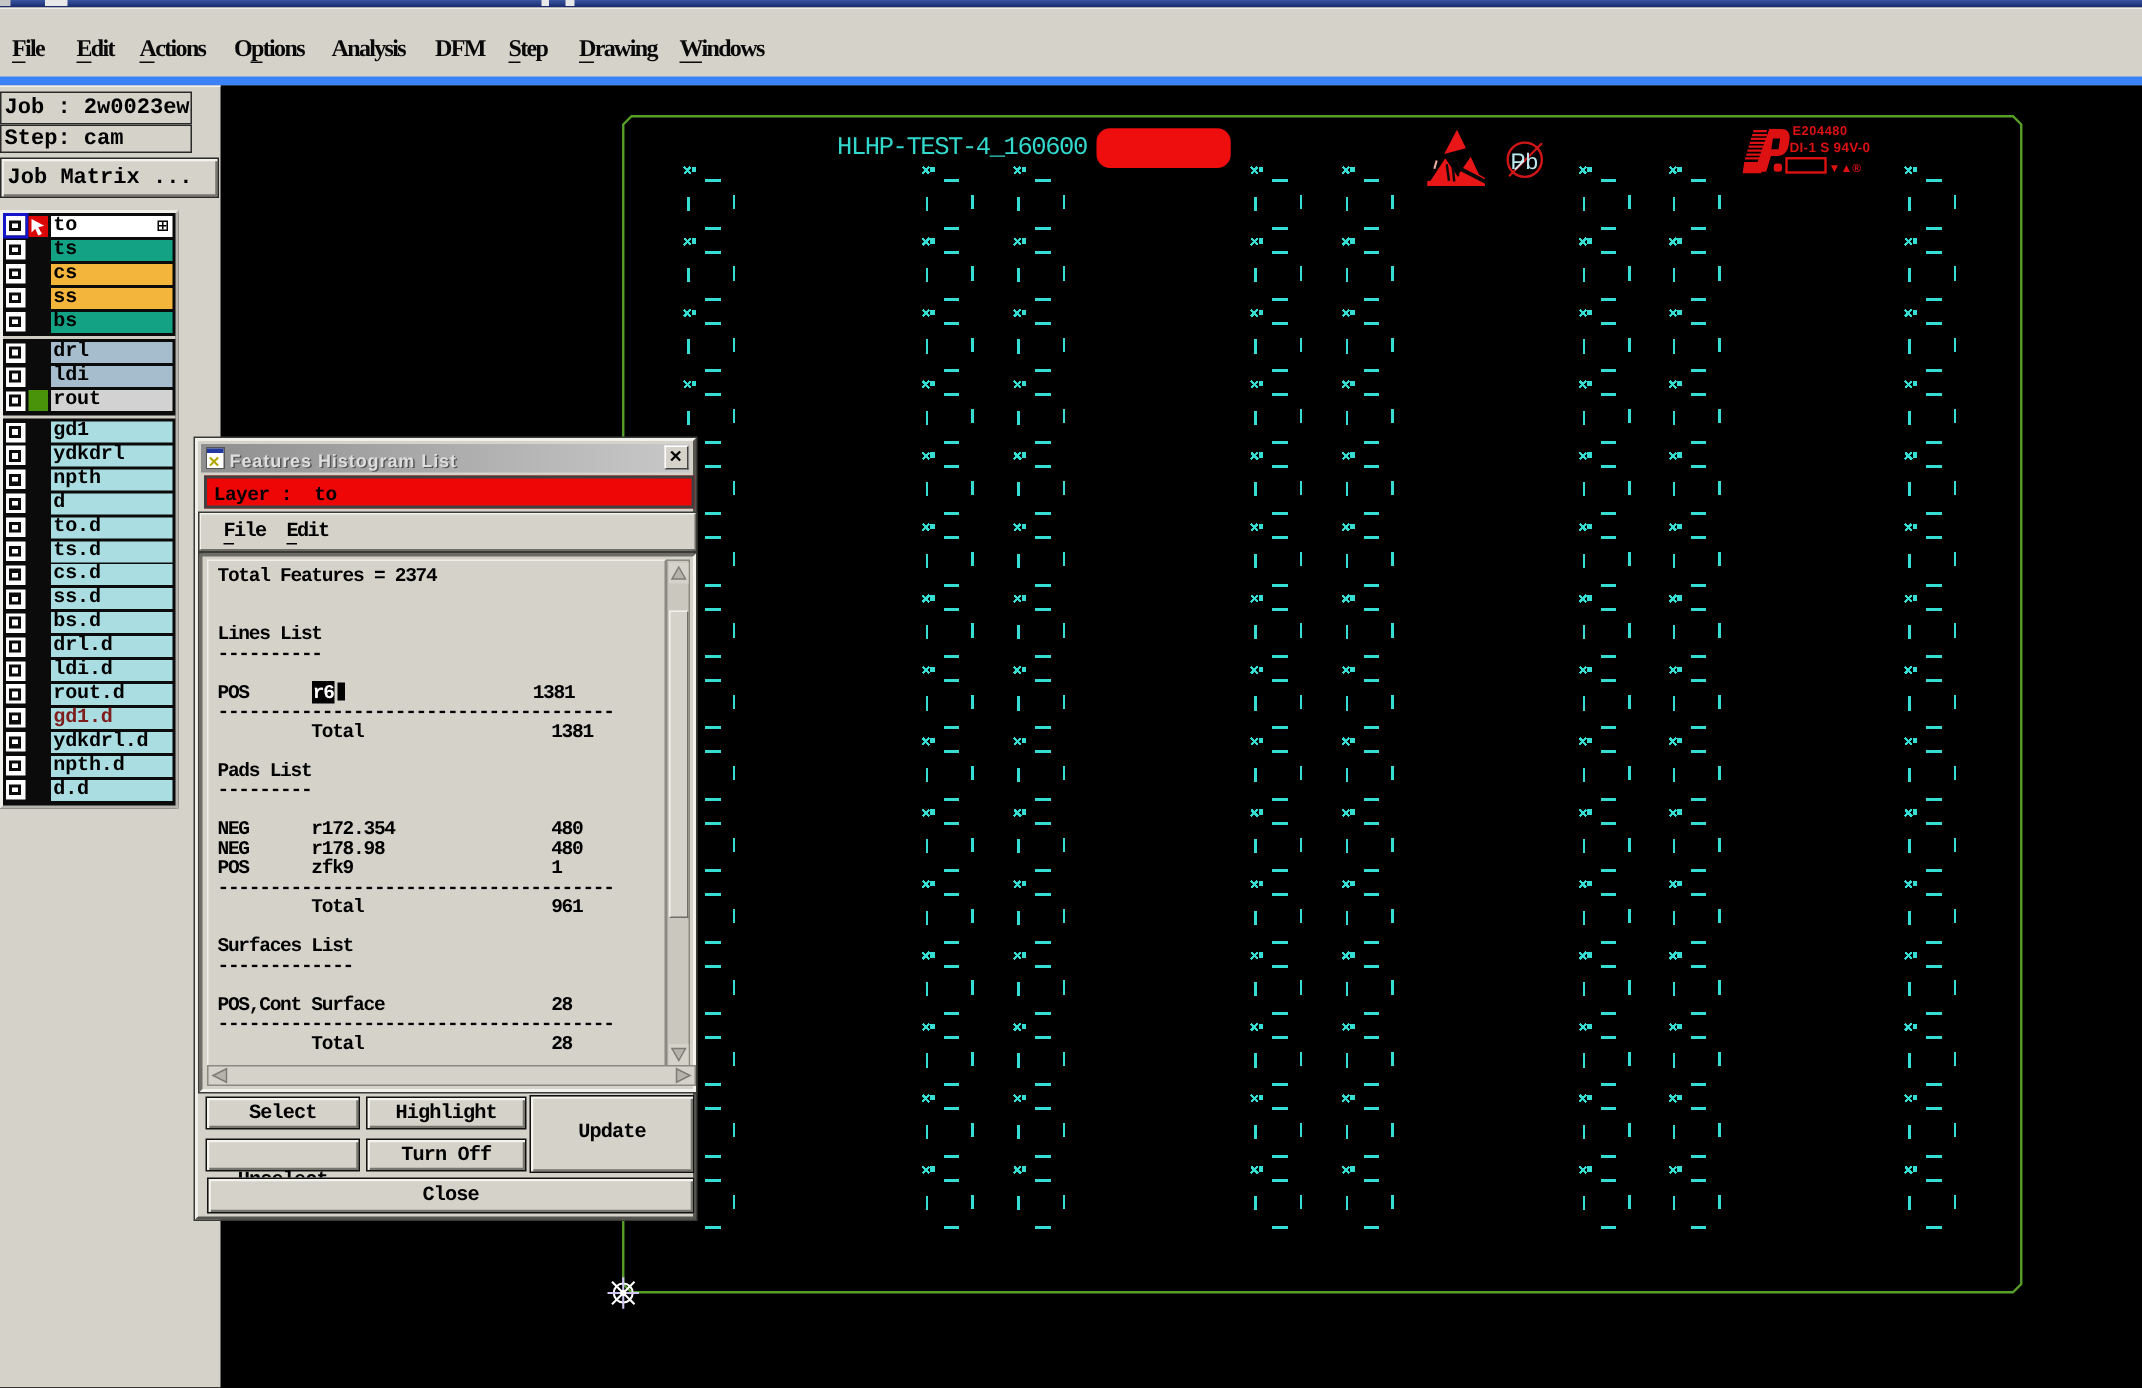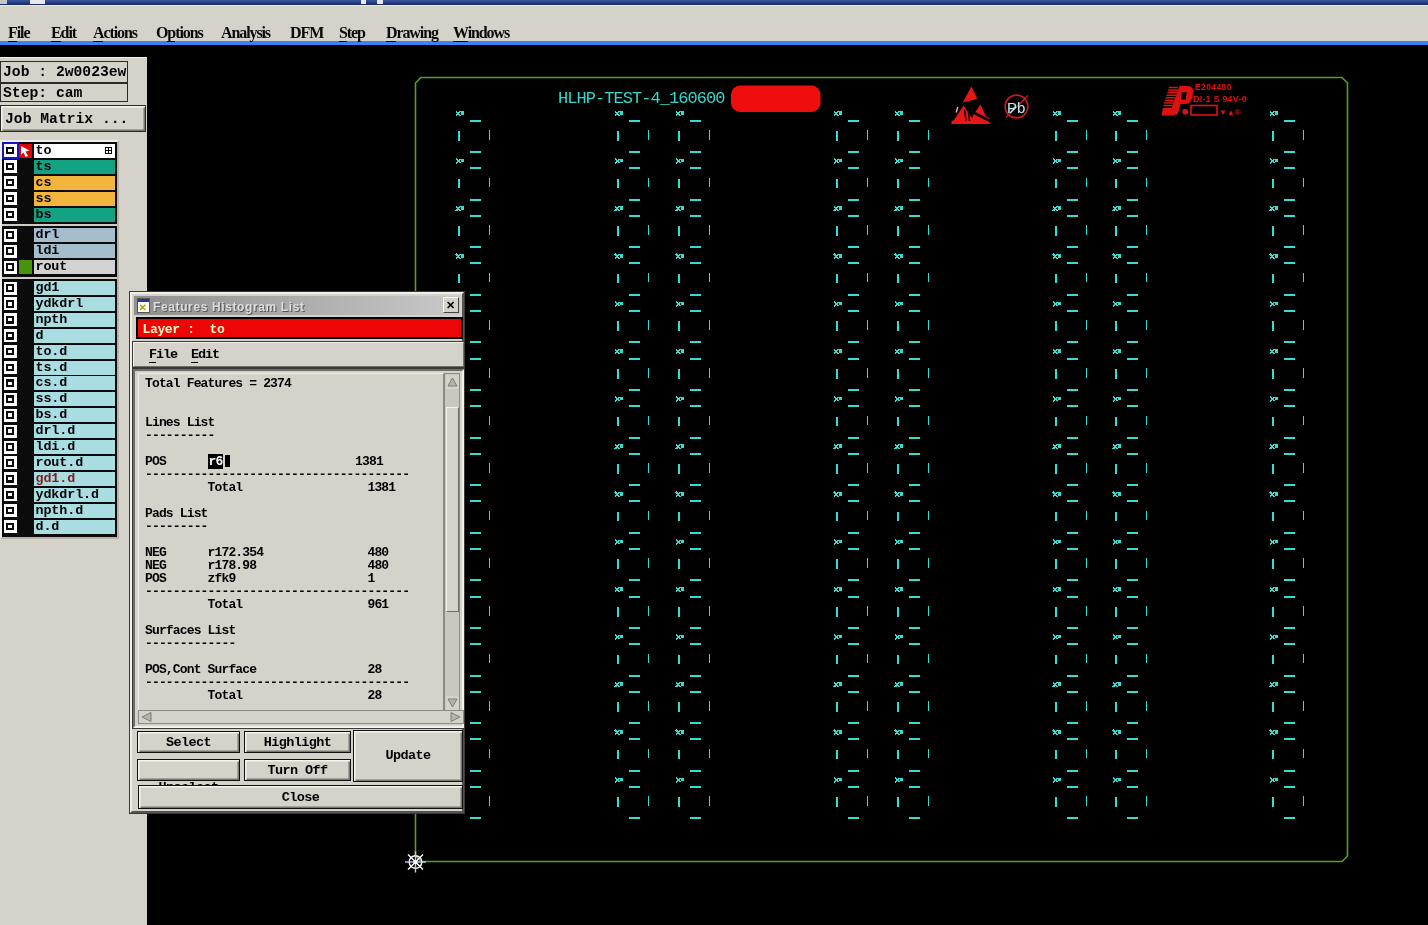--- a/index.html
+++ b/index.html
@@ -3,21 +3,21 @@
 <style>
 * { margin:0; padding:0; box-sizing:border-box; }
 html,body { width:1428px; height:925px; overflow:hidden; background:#000; font-family:"Liberation Sans", sans-serif; }
 #root { position:relative; width:1428px; height:925px; }
 
 
 #tstrip { position:absolute; left:0; top:0; width:1428px; height:5px; background:linear-gradient(180deg,#3a55a0,#16276b); }
 #tstrip .w { position:absolute; background:#e8e8e8; height:4px; top:0; }
 
 
-#menubar { position:absolute; left:0; top:5px; width:1428px; height:40px; background:#d5d2ca; border-top:1px solid #efefe9; border-bottom:4px solid #3b82f6; }
+#menubar { position:absolute; left:0; top:5px; width:1428px; height:52px; background:#d5d2ca; border-top:1px solid #efefe9; border-bottom:6px solid #3b82f6; }
 #menubar span.mi { position:absolute; top:18px; font-family:"Liberation Serif", serif; font-weight:bold; font-size:16px; letter-spacing:-1.1px; color:#090909; }
 #menubar u { text-decoration:none; border-bottom:1.6px solid #090909; padding-bottom:0px; }
 
 
 #lpanel { position:absolute; left:0; top:57px; width:147px; height:868px; background:#d5d2ca; border-top:1px solid #f2f2ec; }
 .jrow { position:absolute; left:0; width:128px; background:#d5d2ca; border:1.5px solid #2a2a2a; color:#000; font-family:"Liberation Mono",monospace; font-weight:bold; font-size:14.7px; letter-spacing:0; white-space:pre; overflow:hidden; }
 #jmat { position:absolute; left:0px; top:47px; width:146px; height:27px; background:#d5d2ca; border:1.5px solid #2a2a2a; box-shadow:inset 1.5px 1.5px 0 #f4f3ee, inset -1.5px -1.5px 0 #77766f; font-family:"Liberation Mono",monospace; font-weight:bold; font-size:14.7px; letter-spacing:0; color:#000; padding-top:5px; padding-left:4px; white-space:pre; }
 #llist { position:absolute; left:0; top:82px; width:119px; height:399px; background:#0b0b0b; border:2px solid #f0efe9; border-right-color:#b5b4ad; border-bottom-color:#b5b4ad; }
 .cb { position:absolute; left:3.5px; width:13px; height:13px; background:#fff; }
 .cb::after { content:""; position:absolute; left:2.6px; top:2.6px; width:7.8px; height:7.8px; background:#0b0b0b; }
@@ -31,21 +31,21 @@
 #ov { position:absolute; left:0; top:0; }
 
 
 #popup { position:absolute; left:130px; top:292px; width:334px; height:521px; background:#d5d2ca; border:2px solid #f0efe9; border-right-color:#55544f; border-bottom-color:#55544f; outline:1px solid #3a3a36; }
 #ptitle { position:absolute; left:2px; top:2px; right:2px; height:19px; background:linear-gradient(90deg,#8f8f8f,#c9c9c9); }
 #picon { position:absolute; left:3px; top:2px; width:13px; height:15px; background:#fff; border:1px solid #555; }
 #picon .b { position:absolute; left:0; top:0; right:0; height:3px; background:#2038a0; }
 #picon .x { position:absolute; left:0.5px; top:3px; font:bold 10px "Liberation Sans",sans-serif; color:#b0a800; }
 #ptxt { position:absolute; left:19px; top:3.5px; font:bold 12px "Liberation Sans",sans-serif; letter-spacing:0.62px; color:#dedede; text-shadow:1px 1px 0 #555; }
 #pclose { position:absolute; right:1.5px; top:0.5px; width:16px; height:16px; background:#d5d2ca; border:1px solid #fff; border-right-color:#444; border-bottom-color:#444; color:#000; font:bold 11px "Liberation Sans",sans-serif; text-align:center; line-height:15px; }
-#pred { position:absolute; left:4px; top:23px; width:327px; height:22px; background:#ee0606; border:2px solid #000000; color:#fef9c3; font-family:"Liberation Mono",monospace; font-weight:bold; font-size:13px; letter-spacing:-0.35px; padding:3px 0 0 4.5px; white-space:pre; }
+#pred { position:absolute; left:4px; top:23px; width:327px; height:22px; background:#ee0606; border:2px solid #404040; color:#000000; font-family:"Liberation Mono",monospace; font-weight:bold; font-size:13px; letter-spacing:-0.35px; padding:3px 0 0 4.5px; white-space:pre; }
 #pmenu { position:absolute; left:1px; top:48px; width:331px; height:25px; background:#d5d2ca; border:1.5px solid #f2f1eb; border-right-color:#6e6d67; border-bottom-color:#6e6d67; outline:1px solid #3a3a36; font-family:"Liberation Mono",monospace; font-weight:bold; font-size:13.5px; letter-spacing:-1.1px; color:#000; padding:4px 0 0 15px; }
 #pmenu u { text-decoration:none; border-bottom:1.5px solid #000; }
 #pcontent { position:absolute; left:1px; top:75px; width:331px; height:359px; background:#d5d2ca; border:2px solid #6e6d67; border-right-color:#f2f1eb; border-bottom-color:#f2f1eb; outline:1px solid #3a3a36; }
 #ptext { position:absolute; left:3px; top:2px; width:306px; height:338px; border:1.5px solid #efeee8; border-right-color:#8a8982; border-bottom-color:#8a8982; overflow:hidden; }
 #ptext pre { font-family:"Liberation Mono",monospace; font-weight:bold; font-size:13px; letter-spacing:-0.85px; line-height:13px; color:#000; margin:3px 0 0 6px; }
 #ptext .inv { background:#000; color:#fff; padding:0 1px; }
 #ptext .cur { display:inline-block; width:4.5px; height:12px; background:#000; margin-left:2px; vertical-align:-2px; }
 .vsb { position:absolute; right:2px; top:2px; width:16px; height:338px; background:#cac7bf; border:1px solid #8a8982; }
 .vsb .ar { position:absolute; left:0.5px; width:13px; height:14px; }
 .vsb .th { position:absolute; left:0.5px; top:33px; width:13px; height:205px; background:#d5d2ca; border:1px solid #f2f1eb; border-right-color:#6e6d67; border-bottom-color:#6e6d67; }

